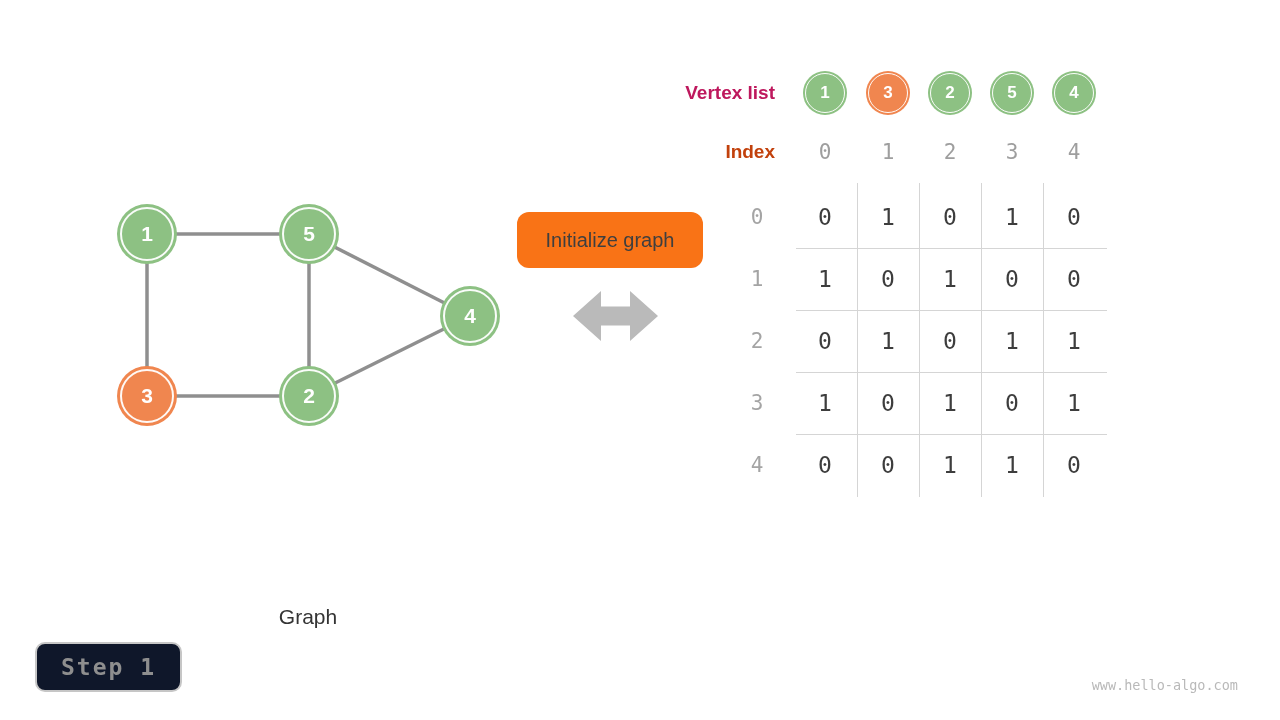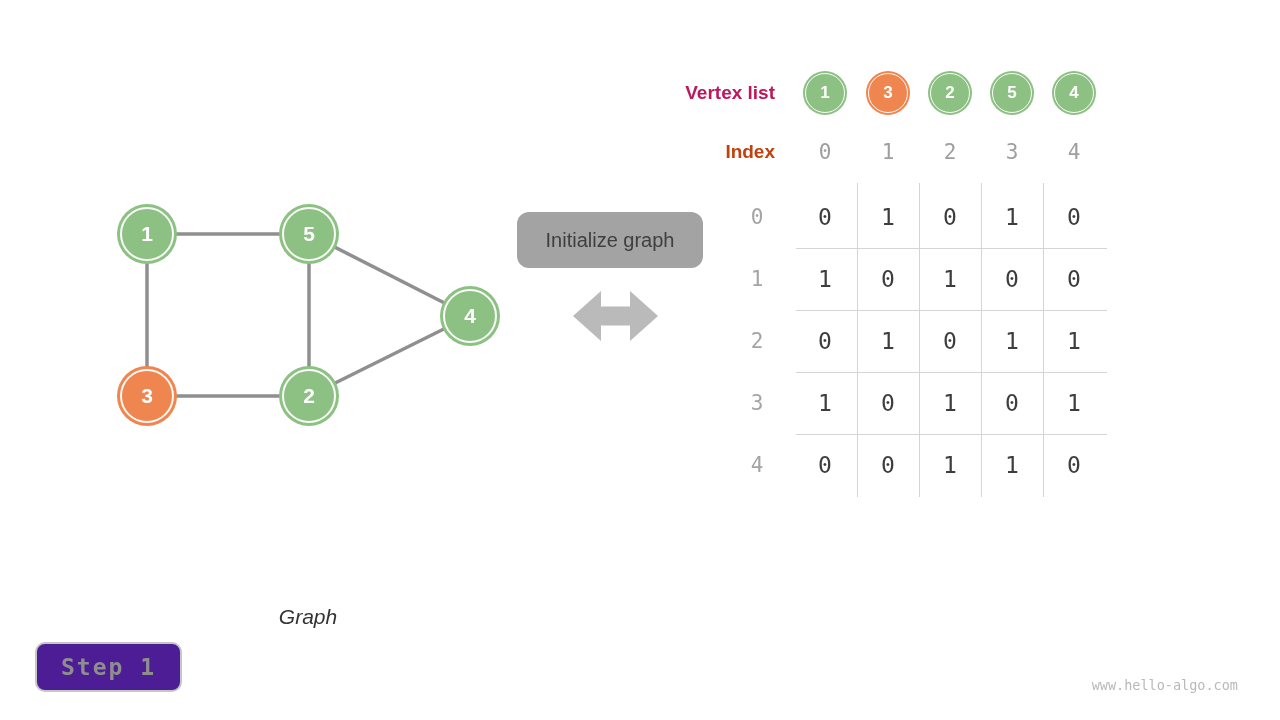--- a/index.html
+++ b/index.html
@@ -17,21 +17,21 @@
   }
   .gnode::after {
     content:""; position:absolute; inset:3px;
     border:2px solid rgba(255,255,255,0.95); border-radius:50%;
   }
   .gnode.small::after { inset:2px; border-width:1.5px; }
   .gnode span { position:relative; z-index:1; }
 
   .pill {
     position:absolute; left:517px; top:212px; width:186px; height:56px;
-    background:#a3a3a3; border-radius:12px;
+    background:#f97316; border-radius:12px;
     display:flex; align-items:center; justify-content:center;
     font-size:20px; color:#3f3f3f;
   }
   .arrow-svg { position:absolute; left:573px; top:291px; }
 
   .side-label {
     position:absolute; right:505px; transform:translateY(-50%);
     font-weight:bold; font-size:19px; white-space:nowrap;
   }
   .side-label.dark { color:#be185d; }
@@ -47,21 +47,21 @@
 
   .gridline { position:absolute; background:#d5d5d5; }
 
   .caption {
     position:absolute; transform:translateX(-50%);
     font-size:21px; color:#343434; white-space:nowrap;
   }
 
   .step-box {
     position:absolute; left:35px; top:642px; width:147px; height:50px;
-    background:#4c1d95; border:2px solid #c6c6c6; border-radius:10px;
+    background:#0f172a; border:2px solid #c6c6c6; border-radius:10px;
     box-sizing:border-box;
     display:flex; align-items:center; justify-content:center;
     font-family:"DejaVu Sans Mono", monospace; font-weight:bold;
     font-size:23px; color:#8e8e8e; letter-spacing:2px;
   }
 
   .watermark {
     position:absolute; right:42px; top:677px;
     font-family:"DejaVu Sans Mono", monospace;
     font-size:13.5px; color:#b9b9b9;
@@ -85,21 +85,21 @@
     <span>Initialize graph</span>
   </div>
 
   <svg class="arrow-svg" width="85" height="50">
     <polygon id="arrow-poly" points="0,25 28,0 28,15.5 57,15.5 57,0 85,25 57,50 57,34.5 28,34.5 28,50" fill="#bababa"></polygon>
   </svg>
 
   <div class="side-label dark" style="top:93px;">Vertex list</div>
   <div class="side-label gray" style="top:152px;">Index</div>
 
-  <div class="caption" style="left:308px; top:605px;font-style:italic;">Graph</div>
+  <div class="caption" style="left:308px; top:605px;">Graph</div>
 
   <div class="step-box">
     <span>Step 1</span>
   </div>
 
   <div class="watermark">www.hello-algo.com</div>
 <div class="gnode" style="left: 117px; top: 204px; width: 60px; height: 60px; background: rgb(141, 193, 131); font-size: 21px;">
       <span>1</span>
     </div>
     <div class="gnode" style="left: 279px; top: 204px; width: 60px; height: 60px; background: rgb(141, 193, 131); font-size: 21px;">

